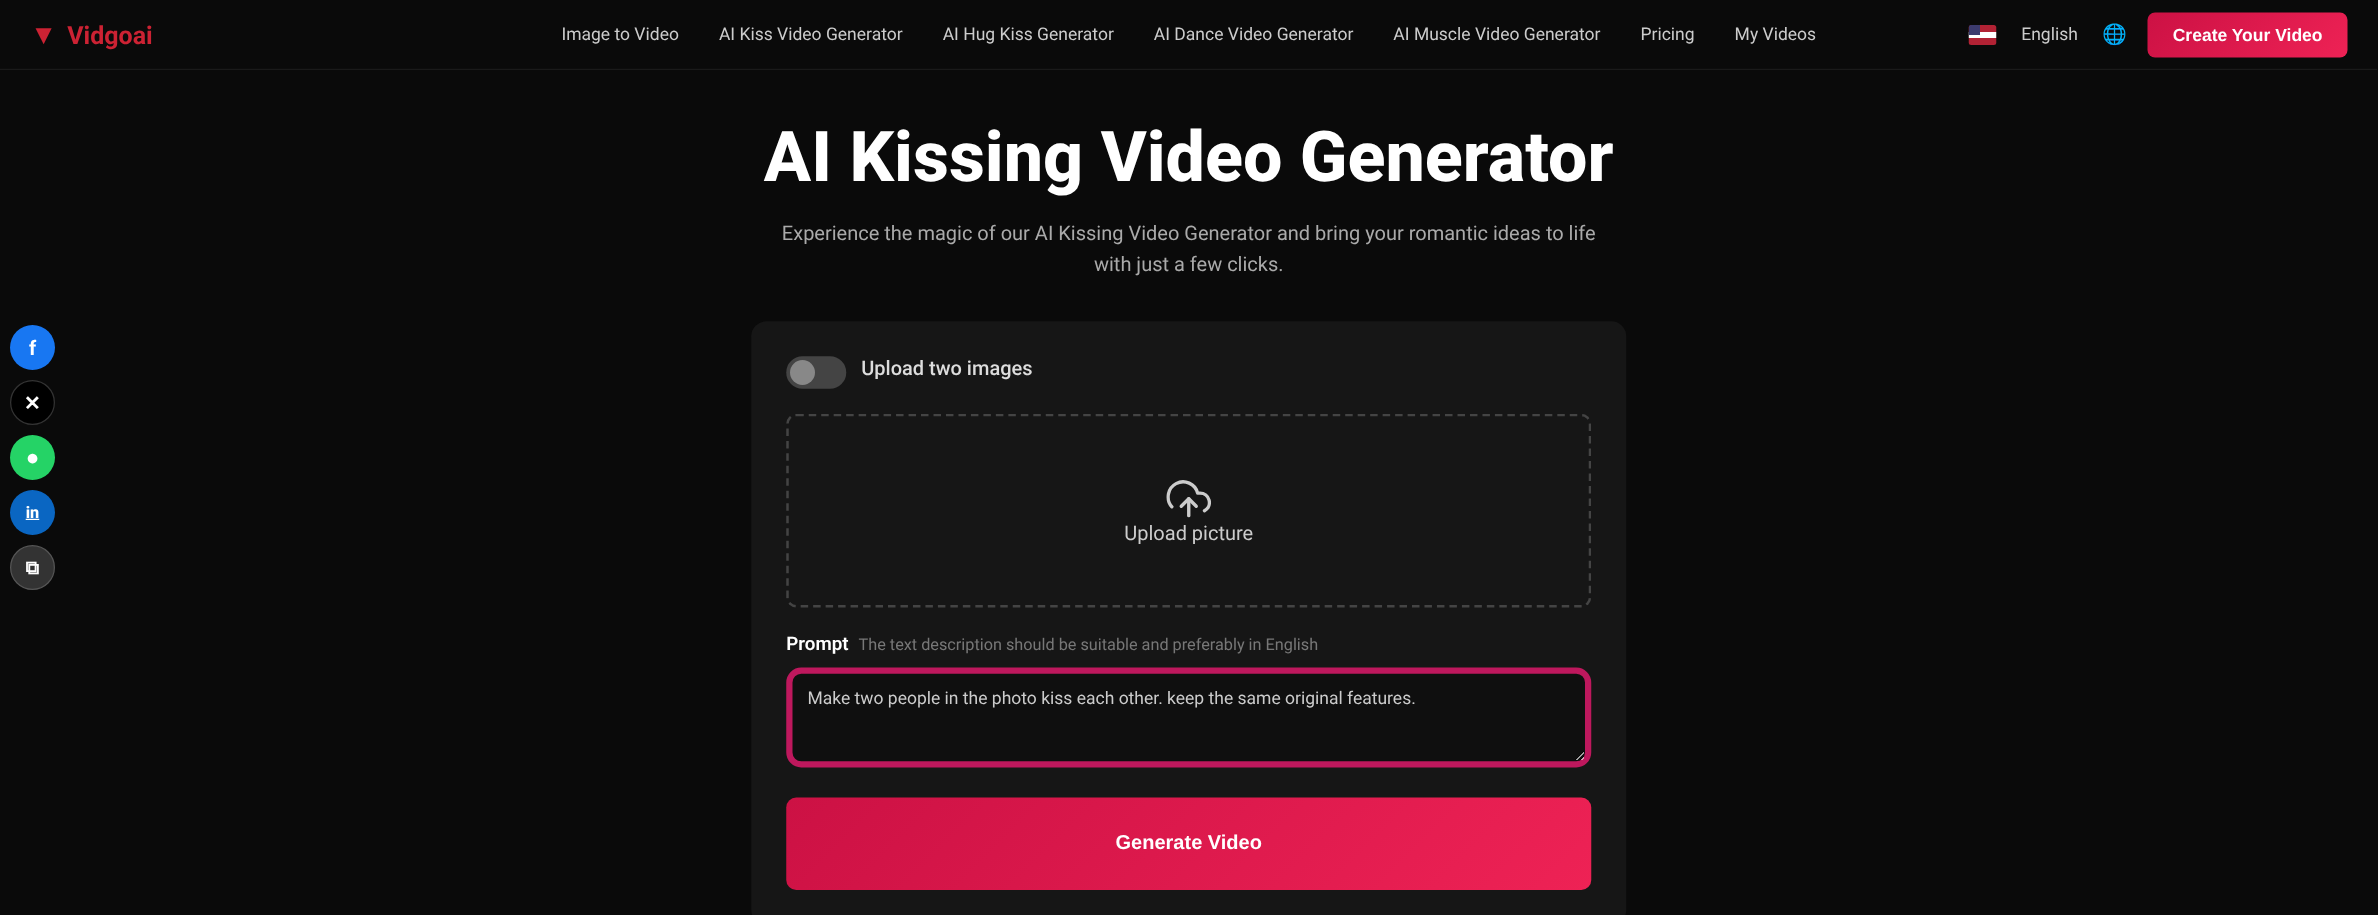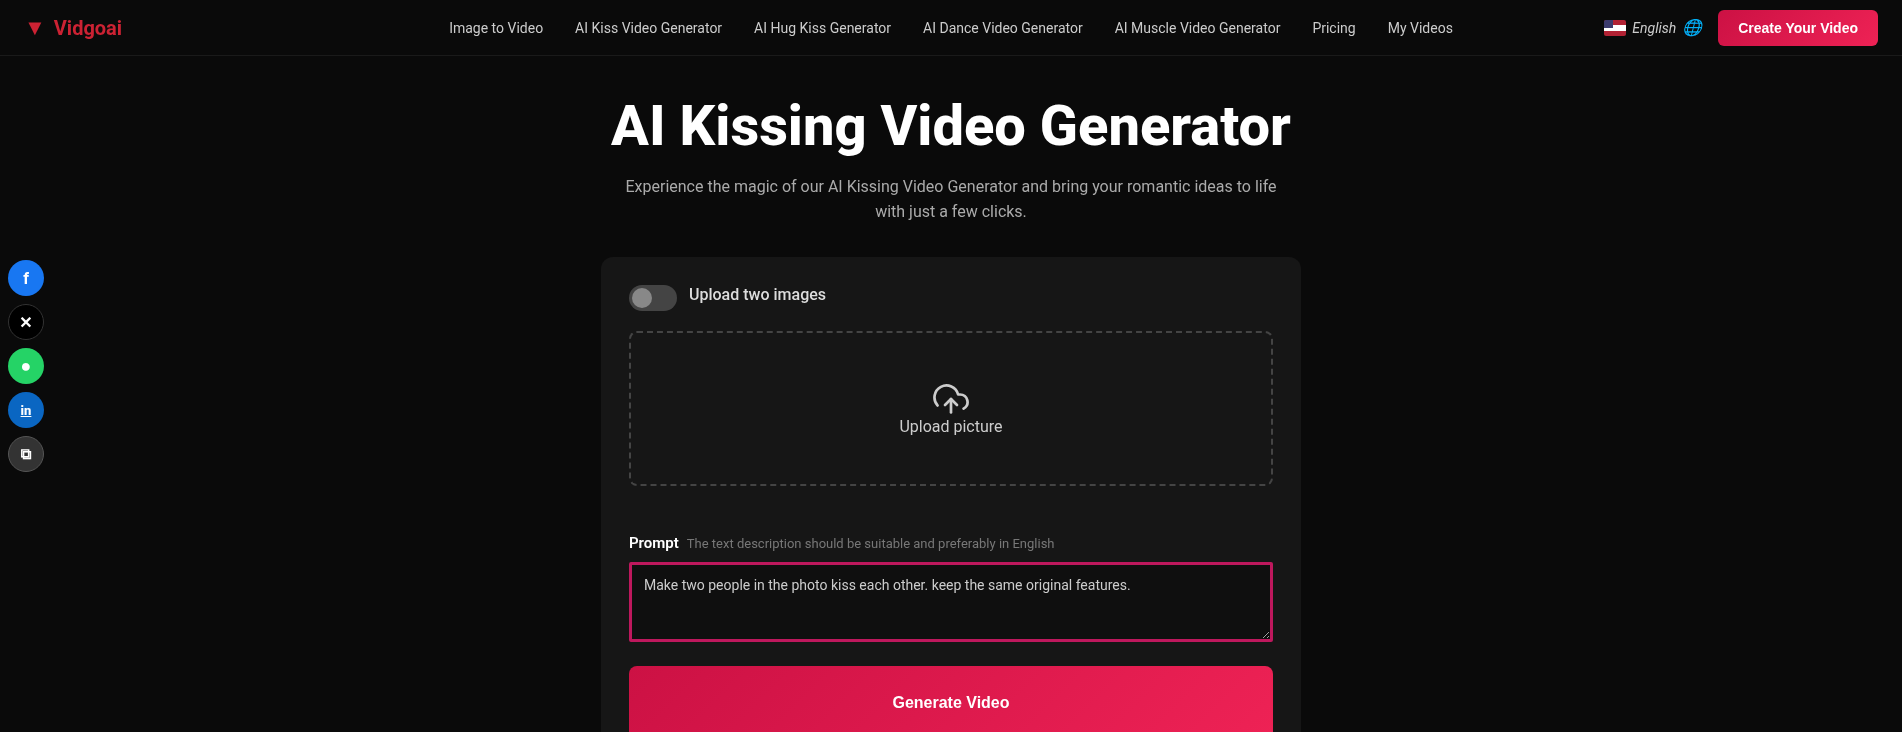--- a/index.html
+++ b/index.html
@@ -56,25 +56,24 @@
       text-decoration: none;
     }
     .navbar-right {
       display: flex;
       align-items: center;
       gap: 16px;
     }
     .lang-selector {
       display: flex;
       align-items: center;
-      gap: 6px;
+      gap: 20px;
       cursor: pointer;
       color: #cccccc;
       font-size: 14px;
-      font-style: italic;
     }
     .flag-icon {
       width: 22px;
       height: 16px;
       background: linear-gradient(to bottom, #b22234 33%, #ffffff 33%, #ffffff 66%, #b22234 66%);
       border-radius: 2px;
       position: relative;
       overflow: hidden;
     }
     .flag-icon::before {
@@ -225,32 +224,31 @@
     .prompt-row {
       display: flex;
       align-items: baseline;
       gap: 8px;
       margin-bottom: 10px;
     }
     .prompt-label {
       font-size: 15px;
       font-weight: 600;
       color: #ffffff;
-      margin-top: 28px;
     }
     .prompt-hint {
       font-size: 13px;
       color: #777777;
     }
     .prompt-textarea {
       width: 100%;
       min-height: 80px;
       background-color: #0f0f0f;
-      border: 3px solid #be185d;
-      border-radius: 2px;
+      border: 5px solid #be185d;
+      border-radius: 12px;
       color: #cccccc;
       font-size: 14px;
       padding: 12px;
       resize: vertical;
       margin-bottom: 20px;
       font-family: inherit;
     }
 
     
     .generate-btn {

